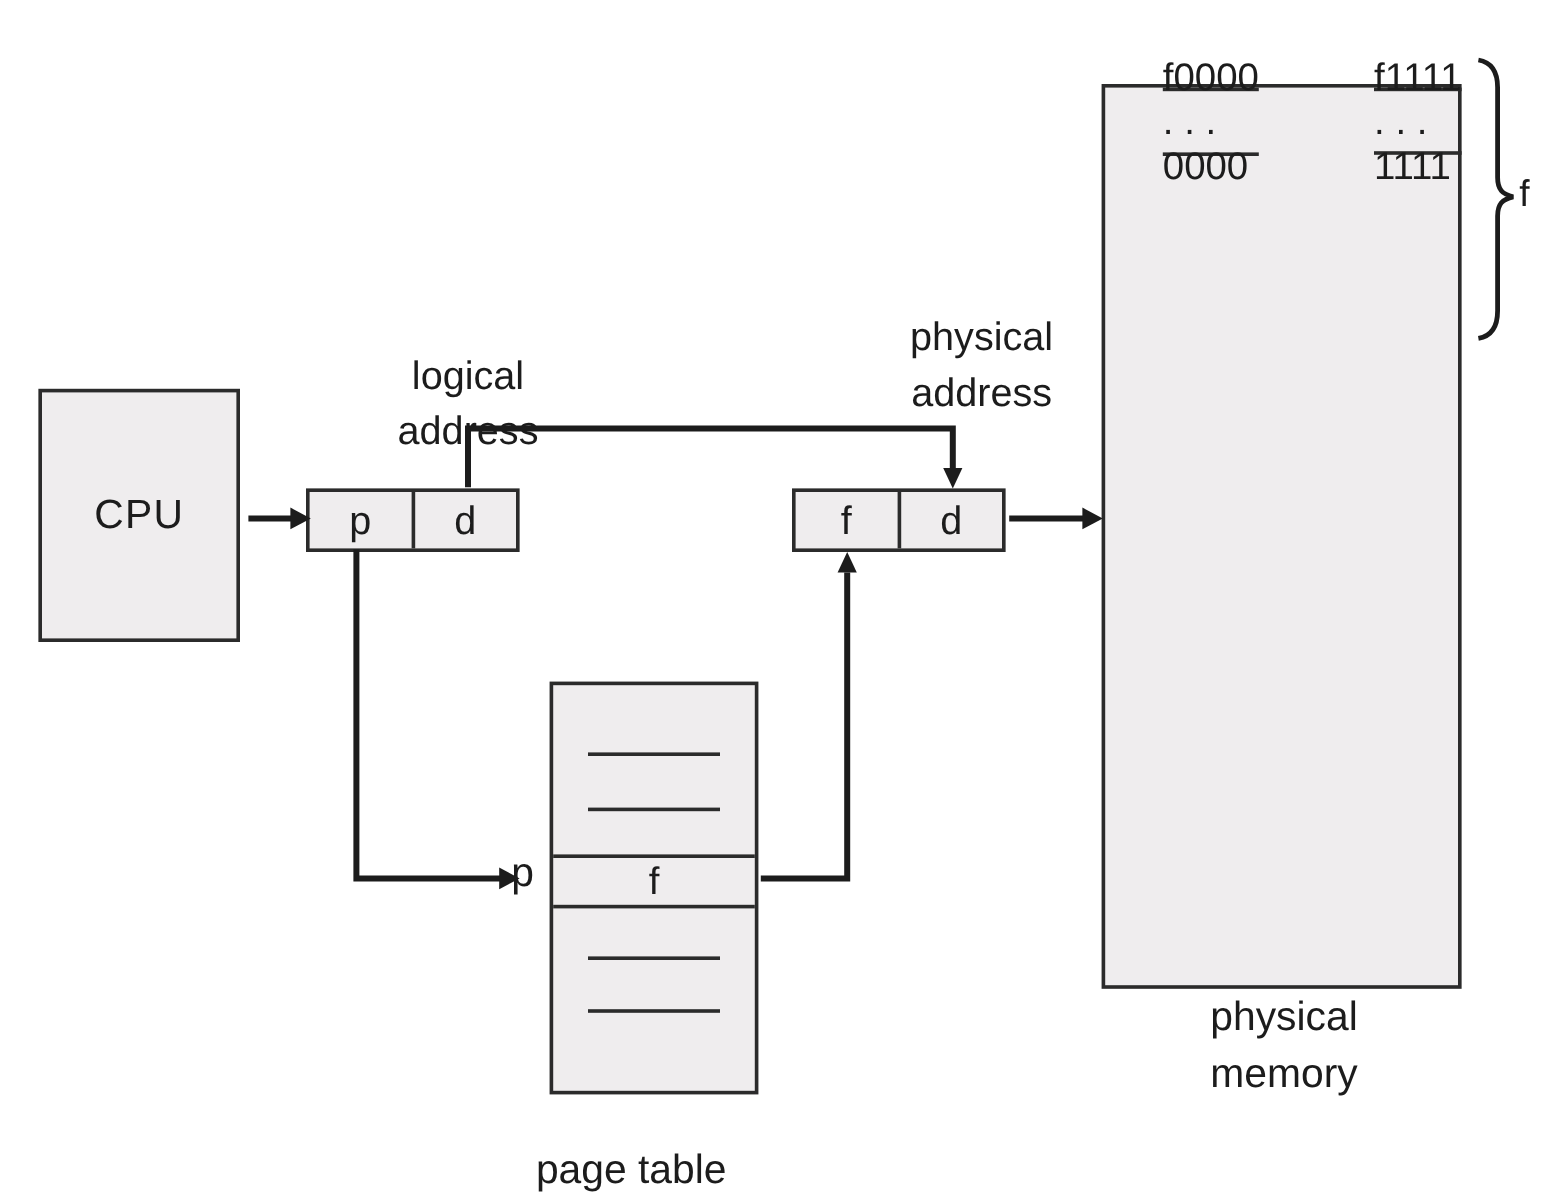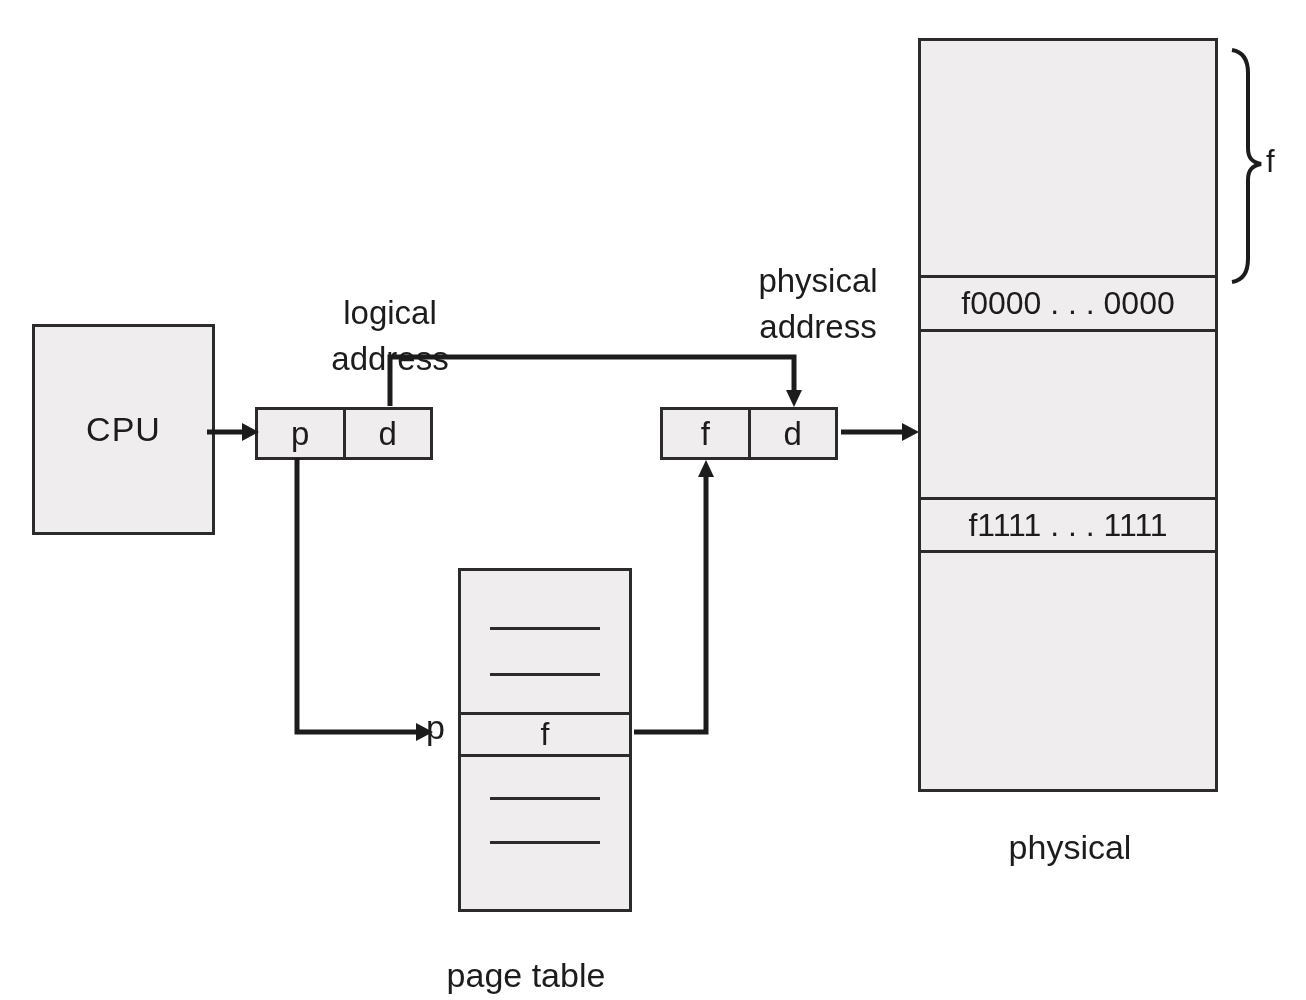--- a/index.html
+++ b/index.html
@@ -25,21 +25,21 @@
     pointer-events: none;
     z-index: 5;
   }
   .box {
     position: absolute;
     background: #efedee;
     border: 3px solid #2b2b2b;
     box-sizing: border-box;
   }
   .cpu-box {
-    left: 32px; top: 324px; width: 183px; height: 211px;
+    left: 32px; top: 324px; width: 168px; height: 211px;
     display: flex; align-items: center; justify-content: center;
     font-size: 34px; letter-spacing: 1px;
   }
   .addr-box {
     display: flex; flex-direction: row; align-items: stretch;
   }
   .logical-addr-box { left: 255px; top: 407px; width: 178px; height: 53px; }
   .physical-addr-box { left: 660px; top: 407px; width: 178px; height: 53px; }
   .addr-cell {
     flex: 1;
@@ -61,22 +61,22 @@
     display: flex; align-items: center; justify-content: center;
     font-size: 32px;
   }
   .entry-line {
     position: absolute;
     left: 29px; width: 110px; height: 3px;
     background: #2b2b2b;
   }
 
   .phys-mem-box {
-    left: 918px; top: 38px; width: 300px; height: 754px;
-    display: flex; flex-direction: column;
+    left: 918px; top: 70px; width: 300px; height: 754px;
+    display: flex; flex-direction: row; gap: 48px;
   }
   .pm-frame { position: relative; }
   .pm-frame-1 { height: 234px; }
   .pm-frame-2 { height: 165px; }
   .pm-frame-3 { flex: 1; }
   .pm-addr-row {
     box-sizing: border-box;
     border-top: 3px solid #2b2b2b; border-bottom: 3px solid #2b2b2b;
     display: flex; align-items: center; justify-content: center;
     font-size: 32px;
@@ -185,17 +185,18 @@
     <div>physical</div>
     <div>address</div>
   </div>
 
   <div class="label pt-index-label">p</div>
 
   <div class="label page-table-caption">page table</div>
 
   <div class="label phys-mem-caption">
     <div>physical</div>
+    <div>memory</div>
   </div>
 
   <div class="label brace-f-label">f</div>
 
 </div>
 
 </body></html>

